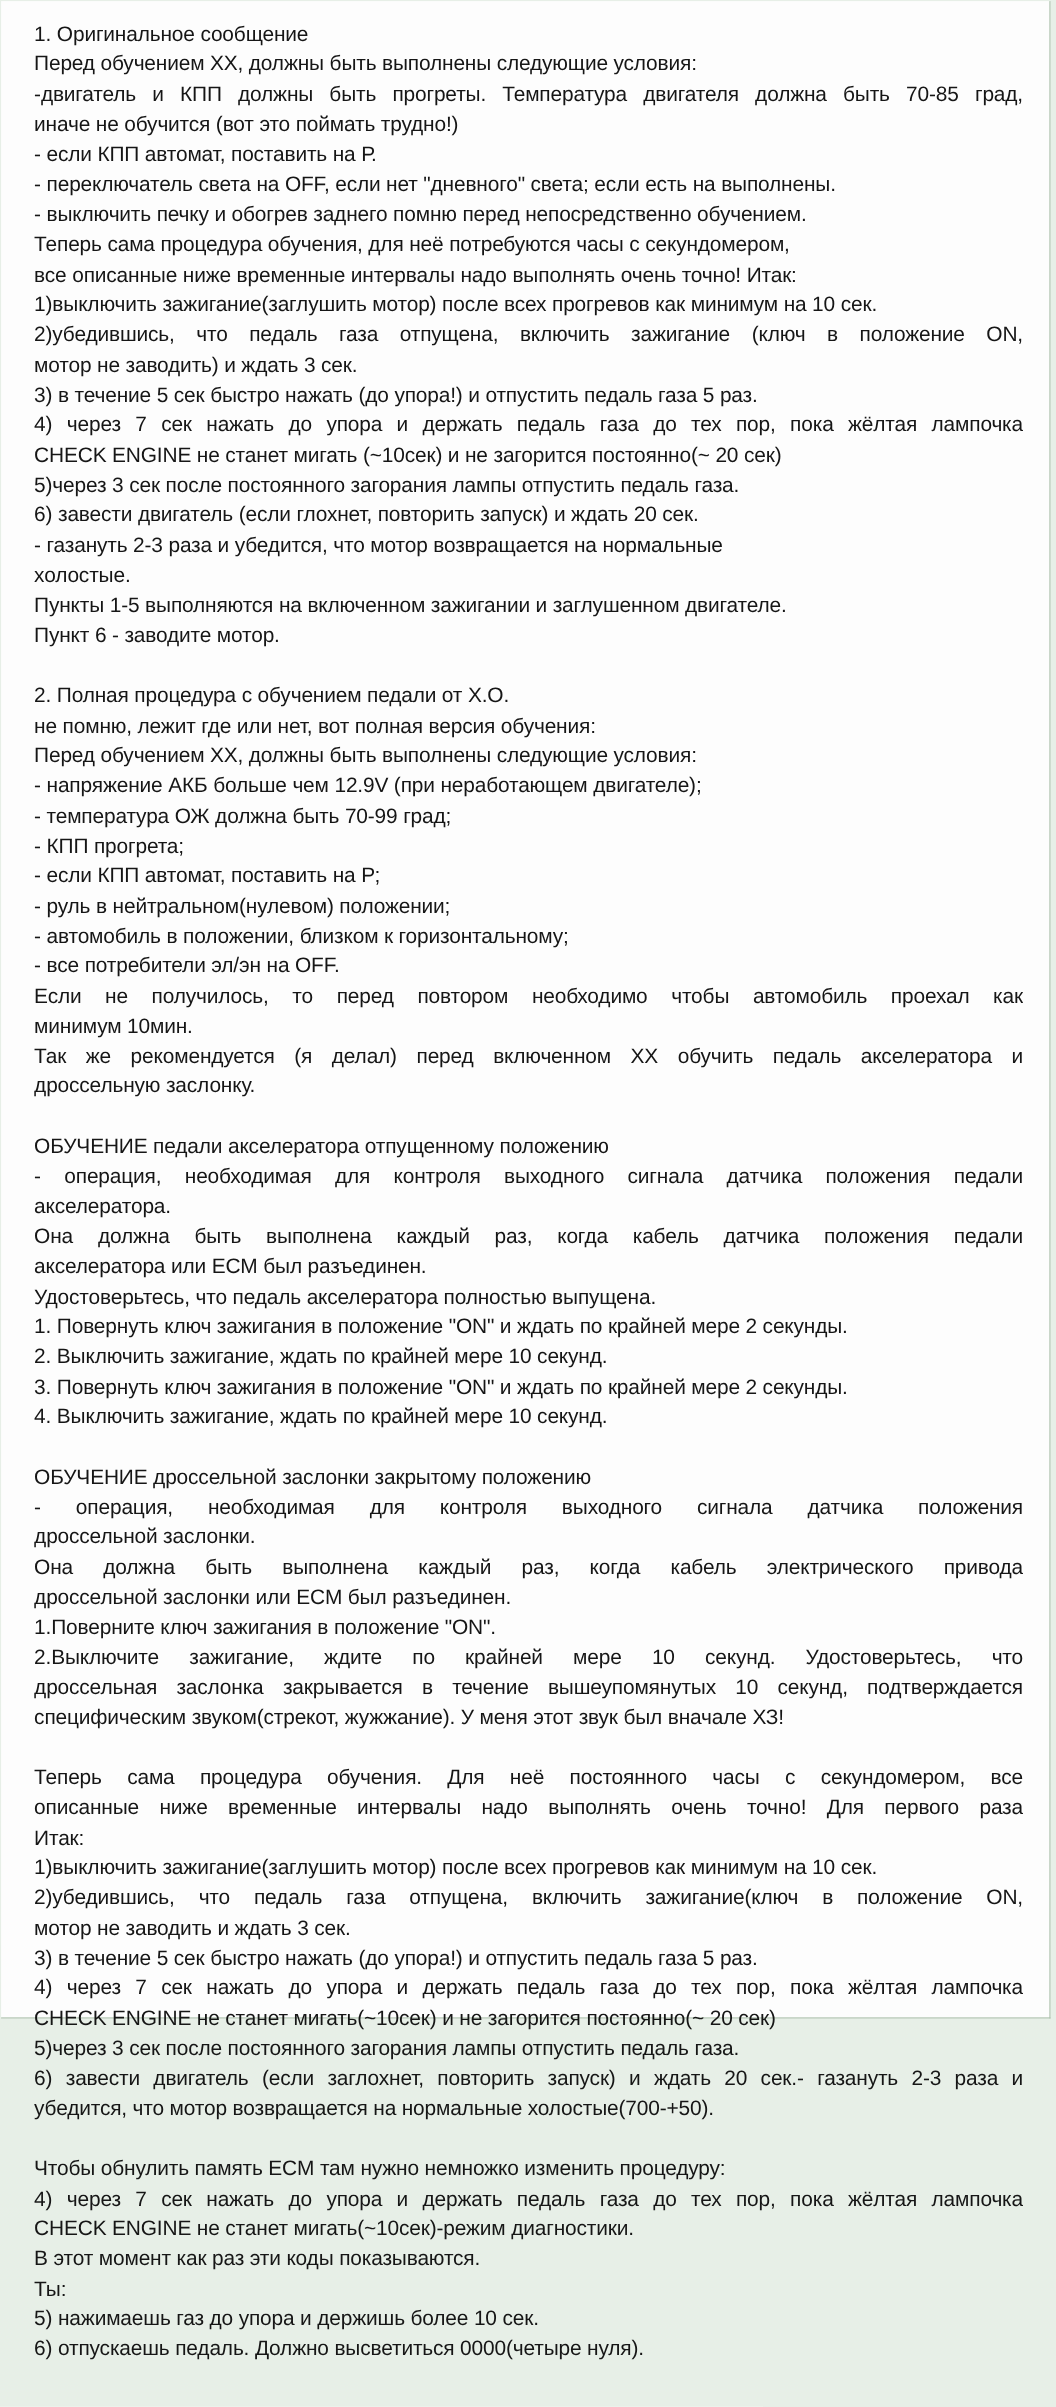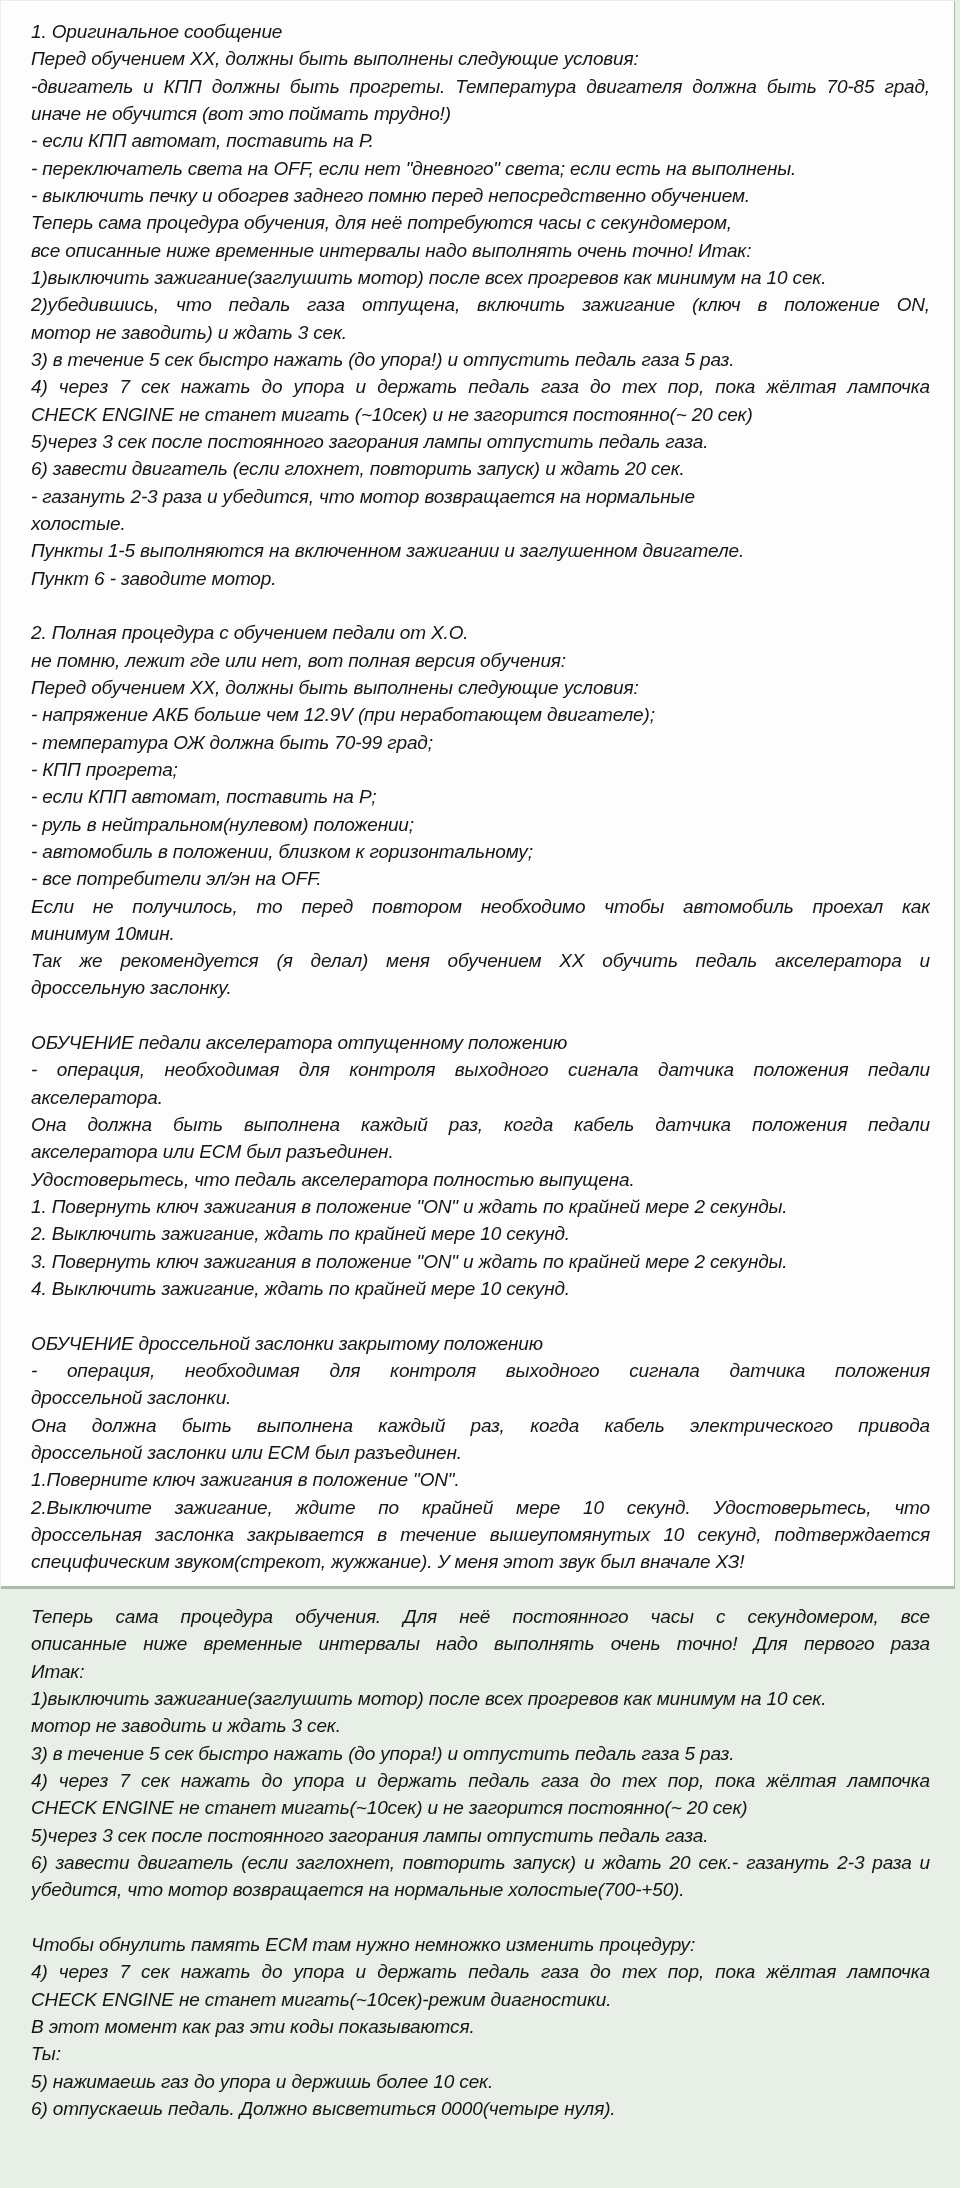--- a/index.html
+++ b/index.html
@@ -6,26 +6,25 @@
   body{
     width:960px;height:2188px;
     background:#e7efe7;
     font-family:"Liberation Sans","DejaVu Sans",sans-serif;
     position:relative;
     overflow:hidden;
   }
   .page{
     position:absolute;
     left:1px;top:1px;
-    width:954px;height:1588px;
+    width:954px;height:1834px;
     background:#fdfdfd;
     border-right:1px solid #a9bfa9;
-    border-bottom:3px solid #4c1d95;
+    border-bottom:1px solid #4c1d95;
     box-sizing:border-box;
-    font-style:italic;
   }
   .doc{
     padding:17px 24px 0 30px;
     color:#161616;
     font-size:19px;
     letter-spacing:-0.15px;
     line-height:27.33px;
   }
   .line{
     height:27.33px;
@@ -77,21 +76,21 @@
         <div class="line">Перед обучением ХХ, должны быть выполнены следующие условия:</div>
         <div class="line">- напряжение АКБ больше чем 12.9V (при неработающем двигателе);</div>
         <div class="line">- температура ОЖ должна быть 70-99 град;</div>
         <div class="line">- КПП прогрета;</div>
         <div class="line">- если КПП автомат, поставить на Р;</div>
         <div class="line">- руль в нейтральном(нулевом) положении;</div>
         <div class="line">- автомобиль в положении, близком к горизонтальному;</div>
         <div class="line">- все потребители эл/эн на OFF.</div>
         <div class="line full">Если не получилось, то перед повтором необходимо чтобы автомобиль проехал как</div>
         <div class="line">минимум 10мин.</div>
-        <div class="line full">Так же рекомендуется (я делал) меня обучением ХХ обучить педаль акселератора и</div>
+        <div class="line full">Так же рекомендуется (я делал) перед включенном ХХ обучить педаль акселератора и</div>
         <div class="line">дроссельную заслонку.</div>
       </div>
       <div class="gap"></div>
       <div class="section">
         <div class="line">ОБУЧЕНИЕ педали акселератора отпущенному положению</div>
         <div class="line full">- операция, необходимая для контроля выходного сигнала датчика положения педали</div>
         <div class="line">акселератора.</div>
         <div class="line full">Она должна быть выполнена каждый раз, когда кабель датчика положения педали</div>
         <div class="line">акселератора или ECM был разъединен.</div>
         <div class="line">Удостоверьтесь, что педаль акселератора полностью выпущена.</div>
@@ -111,20 +110,21 @@
         <div class="line full">2.Выключите зажигание, ждите по крайней мере 10 секунд. Удостоверьтесь, что</div>
         <div class="line full">дроссельная заслонка закрывается в течение вышеупомянутых 10 секунд, подтверждается</div>
         <div class="line">специфическим звуком(стрекот, жужжание). У меня этот звук был вначале ХЗ!</div>
       </div>
       <div class="gap"></div>
       <div class="section">
         <div class="line full">Теперь сама процедура обучения. Для неё постоянного часы с секундомером, все</div>
         <div class="line full">описанные ниже временные интервалы надо выполнять очень точно! Для первого раза</div>
         <div class="line">Итак:</div>
         <div class="line">1)выключить зажигание(заглушить мотор) после всех прогревов как минимум на 10 сек.</div>
+        <div class="line full">2)убедившись, что педаль газа отпущена, включить зажигание(ключ в положение ON,</div>
         <div class="line">мотор не заводить и ждать 3 сек.</div>
         <div class="line">3) в течение 5 сек быстро нажать (до упора!) и отпустить педаль газа 5 раз.</div>
         <div class="line full">4) через 7 сек нажать до упора и держать педаль газа до тех пор, пока жёлтая лампочка</div>
         <div class="line">CHECK ENGINE не станет мигать(~10сек) и не загорится постоянно(~ 20 сек)</div>
         <div class="line">5)через 3 сек после постоянного загорания лампы отпустить педаль газа.</div>
         <div class="line full">6) завести двигатель (если заглохнет, повторить запуск) и ждать 20 сек.- газануть 2-3 раза и</div>
         <div class="line">убедится, что мотор возвращается на нормальные холостые(700-+50).</div>
       </div>
       <div class="gap"></div>
       <div class="section">

